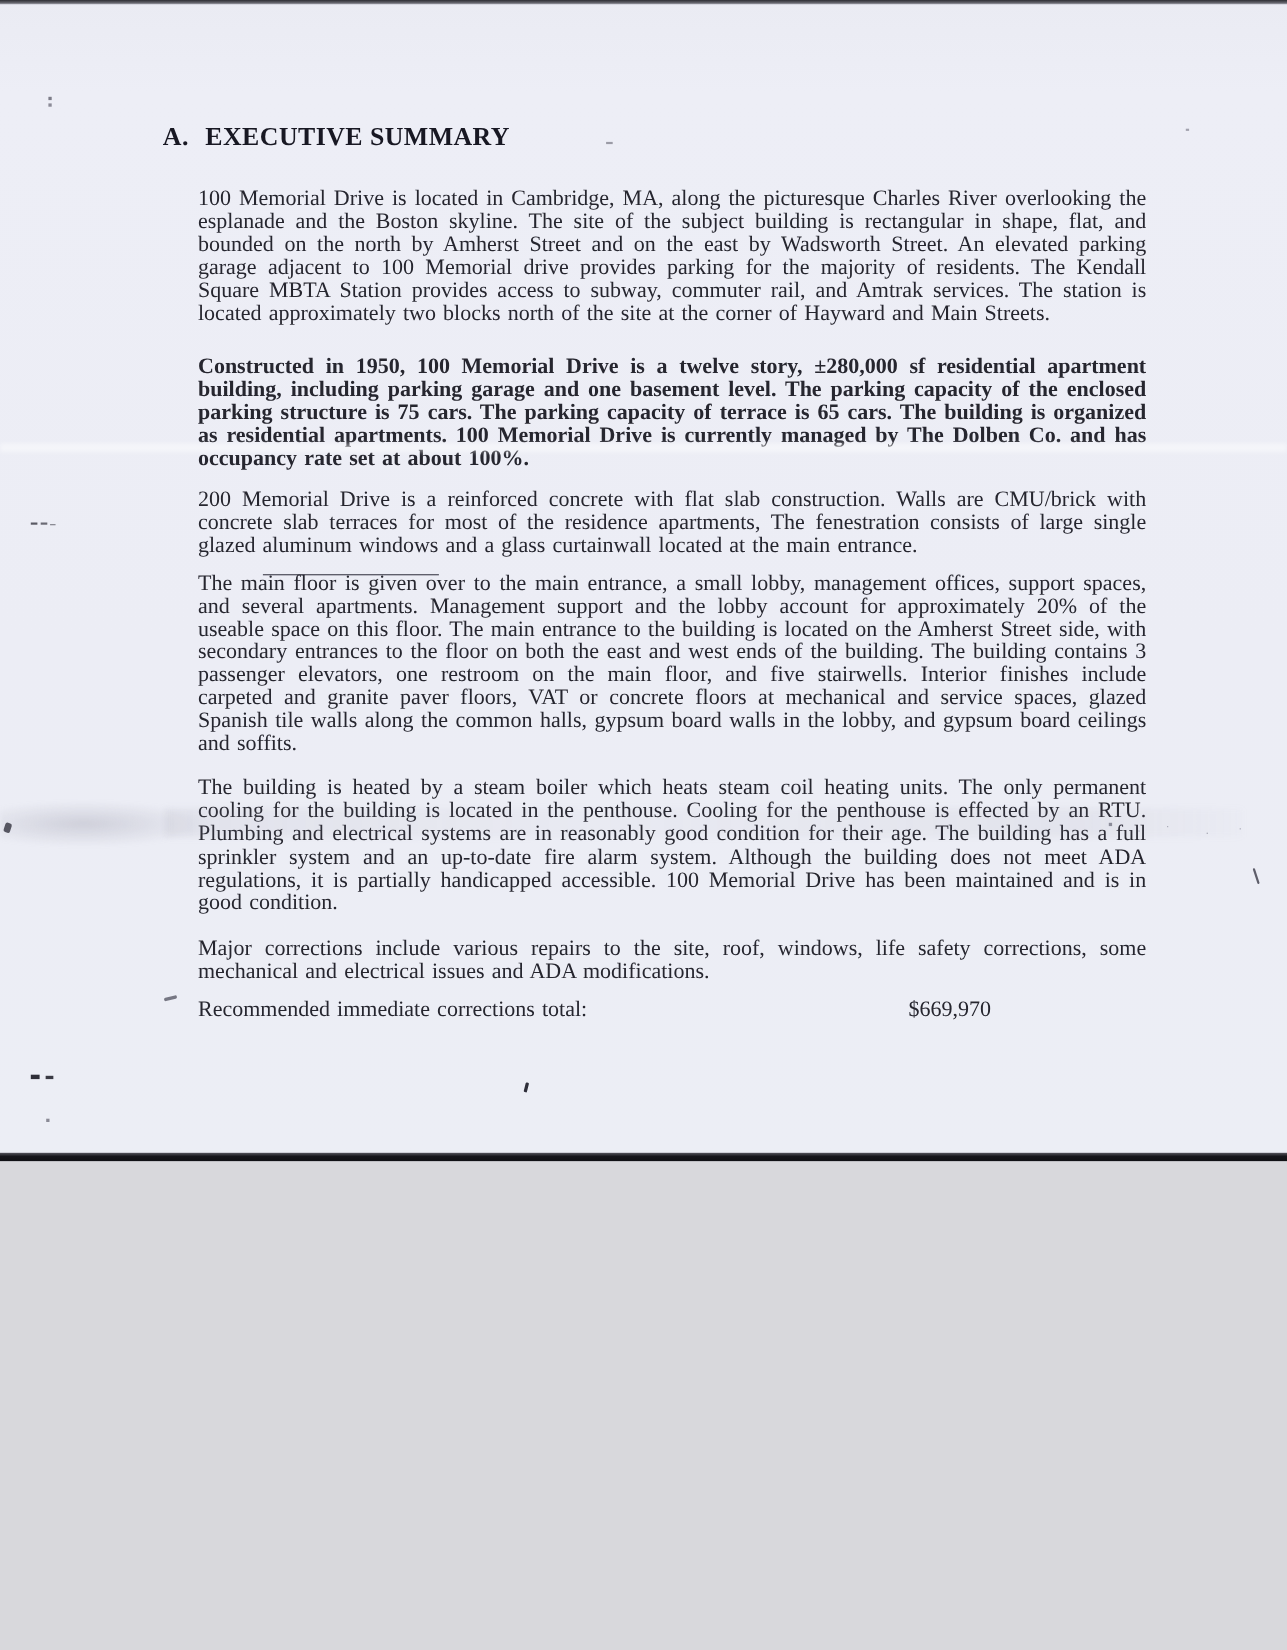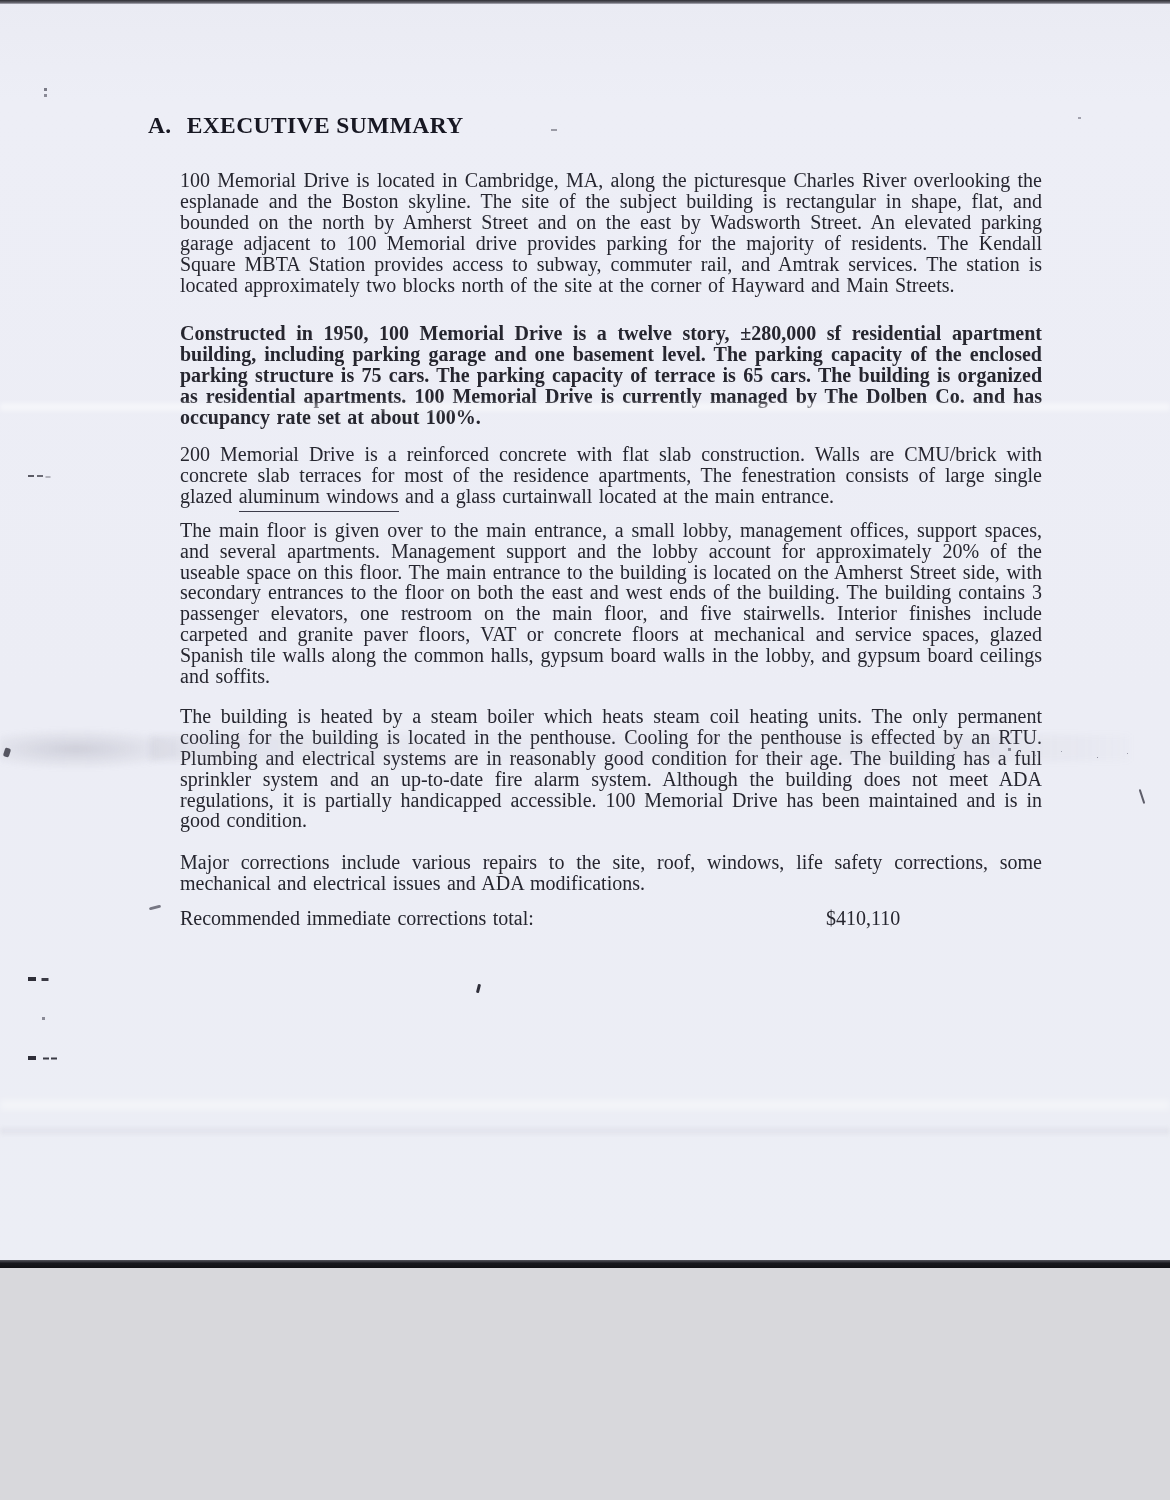--- a/index.html
+++ b/index.html
@@ -1,19 +1,19 @@
 <!DOCTYPE html>
 <html><head>
 <meta charset="utf-8">
 <style>
   html, body { margin: 0; padding: 0; background: #d8d8dc; }
   .page {
     position: relative;
     width: 1170px;
-    height: 1268px;
+    height: 1056px;
     margin: 0 auto;
     background: linear-gradient(180deg, #eaebf3 0%, #edeef6 8%, #ecedf5 55%, #eceef5 100%);
     overflow: hidden;
     font-family: "Liberation Serif", "DejaVu Serif", serif;
     color: #26262f;
   }
   .scan-top-edge {
     position: absolute; top: 0; left: 0; width: 100%; height: 4px;
     background: linear-gradient(180deg, #2e2e33 0%, #6a6a72 70%, #b9b9c4 100%);
   }
@@ -34,21 +34,21 @@
   }
   .body-col p { margin: 0; }
   .p1 { margin-bottom: 28px !important; }
   .p2 { margin-bottom: 16px !important; font-weight: bold; }
   .p3 { margin-bottom: 13px !important; }
   .p4 { margin-bottom: 19px !important; }
   .p5 { margin-bottom: 21px !important; }
   .p6 { margin-bottom: 14px !important; }
   .u-hand {
     border-bottom: 1.5px solid #3c3c4a;
-    padding-bottom: 4px;
+    padding-bottom: 15px;
   }
   .totals-line { position: relative; text-align: left; height: 21px; font-family: Liberation Serif, serif; }
   .totals-line .amount { position: absolute; left: 646px; top: 0; }
   .footer-left {
     position: absolute; left: 156px; top: 1352px;
     font-size: 18px; color: #2a2a36;
   }
   .footer-right {
     position: absolute; right: 128px; top: 1352px;
     font-size: 10px; line-height: 22px; text-align: left; color: #2a2a36;
@@ -105,21 +105,21 @@
 
   <div class="body-col">
     <p class="p1">100 Memorial Drive is located in Cambridge, MA, along the picturesque Charles River overlooking the esplanade and the Boston skyline. The site of the subject building is rectangular in shape, flat, and bounded on the north by Amherst Street and on the east by Wadsworth Street. An elevated parking garage adjacent to 100 Memorial drive provides parking for the majority of residents. The Kendall Square MBTA Station provides access to subway, commuter rail, and Amtrak services. The station is located approximately two blocks north of the site at the corner of Hayward and Main Streets.</p>
     <p class="p2">Constructed in 1950, 100 Memorial Drive is a twelve story, ±280,000 sf residential apartment building, including parking garage and one basement level. The parking capacity of the enclosed parking structure is 75 cars. The parking capacity of terrace is 65 cars. The building is organized as residential apartments. 100 Memorial Drive is currently managed by The Dolben Co. and has occupancy rate set at about 100%.</p>
     <p class="p3"><span>200 Memorial Drive is a reinforced concrete with flat slab construction. Walls are CMU/brick with concrete slab terraces for most of the residence apartments, The fenestration consists of large single glazed </span><span class="u-hand">aluminum windows</span><span> and a glass curtainwall located at the main entrance.</span></p>
     <p class="p4">The main floor is given over to the main entrance, a small lobby, management offices, support spaces, and several apartments. Management support and the lobby account for approximately 20% of the useable space on this floor. The main entrance to the building is located on the Amherst Street side, with secondary entrances to the floor on both the east and west ends of the building. The building contains 3 passenger elevators, one restroom on the main floor, and five stairwells. Interior finishes include carpeted and granite paver floors, VAT or concrete floors at mechanical and service spaces, glazed Spanish tile walls along the common halls, gypsum board walls in the lobby, and gypsum board ceilings and soffits.</p>
     <p class="p5">The building is heated by a steam boiler which heats steam coil heating units. The only permanent cooling for the building is located in the penthouse. Cooling for the penthouse is effected by an RTU. Plumbing and electrical systems are in reasonably good condition for their age. The building has a full sprinkler system and an up-to-date fire alarm system. Although the building does not meet ADA regulations, it is partially handicapped accessible. 100 Memorial Drive has been maintained and is in good condition.</p>
     <p class="p6">Major corrections include various repairs to the site, roof, windows, life safety corrections, some mechanical and electrical issues and ADA modifications.</p>
     <p class="totals-line">
       <span>Recommended immediate corrections total:</span>
-      <span class="amount">$410,110</span>
+      <span class="amount">$669,970</span>
     </p>
   </div>
 
   <div class="footer-left">VFA V8970</div>
 
   <div class="footer-right">
     <div>100 Memorial Drive</div>
     <div>Wadsworth, MA</div>
   </div>
 

